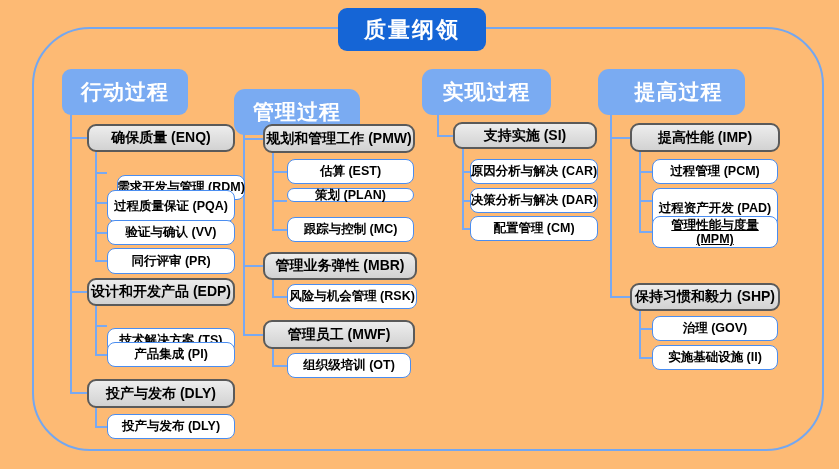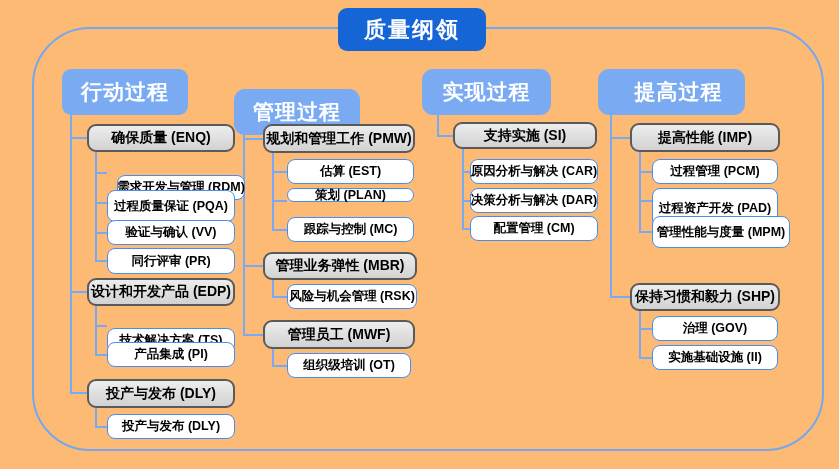--- a/index.html
+++ b/index.html
@@ -109,21 +109,21 @@
     <div class="vl" style="left:610px;top:115px;height:182px;"></div>
 
     <div class="hl" style="left:610px;top:137px;width:20px;"></div>
     <div class="gray" style="left:630px;top:123px;width:150px;height:29px;">提高性能 (IMP)</div>
     <div class="vl" style="left:639px;top:152px;height:80px;"></div>
     <div class="hl" style="left:639px;top:171px;width:13px;"></div>
     <div class="leaf" style="left:652px;top:159px;width:126px;height:25px;">过程管理 (PCM)</div>
     <div class="hl" style="left:639px;top:200px;width:13px;"></div>
     <div class="leaf" style="left:652px;top:188px;width:126px;height:40px;">过程资产开发 (PAD)</div>
     <div class="hl" style="left:639px;top:231px;width:13px;"></div>
-    <div class="leaf wrap" style="left:652px;top:216px;width:138px;height:32px;">管理性能与度量 (MPM)</div>
+    <div class="leaf wrap" style="left:652px;top:216px;width:126px;height:32px;text-decoration:underline;">管理性能与度量 (MPM)</div>
 
     <div class="hl" style="left:610px;top:296px;width:20px;"></div>
     <div class="gray" style="left:630px;top:283px;width:150px;height:28px;">保持习惯和毅力 (SHP)</div>
     <div class="vl" style="left:639px;top:311px;height:47px;"></div>
     <div class="hl" style="left:639px;top:328px;width:13px;"></div>
     <div class="leaf" style="left:652px;top:316px;width:126px;height:25px;">治理 (GOV)</div>
     <div class="hl" style="left:639px;top:357px;width:13px;"></div>
     <div class="leaf" style="left:652px;top:345px;width:126px;height:25px;">实施基础设施 (II)</div>
   </div>
 </div>

